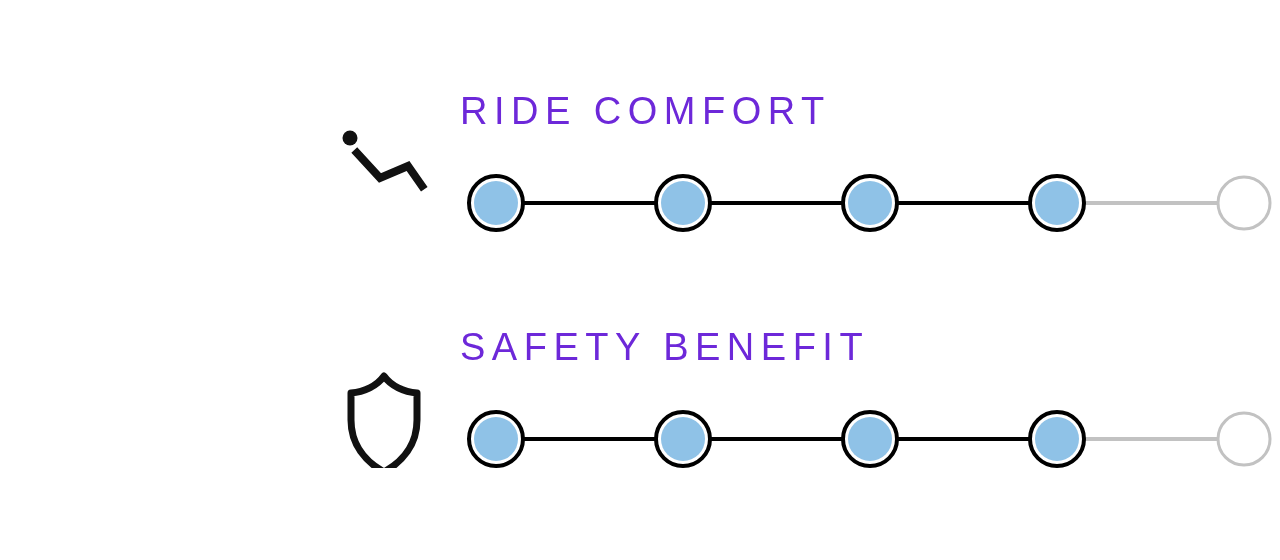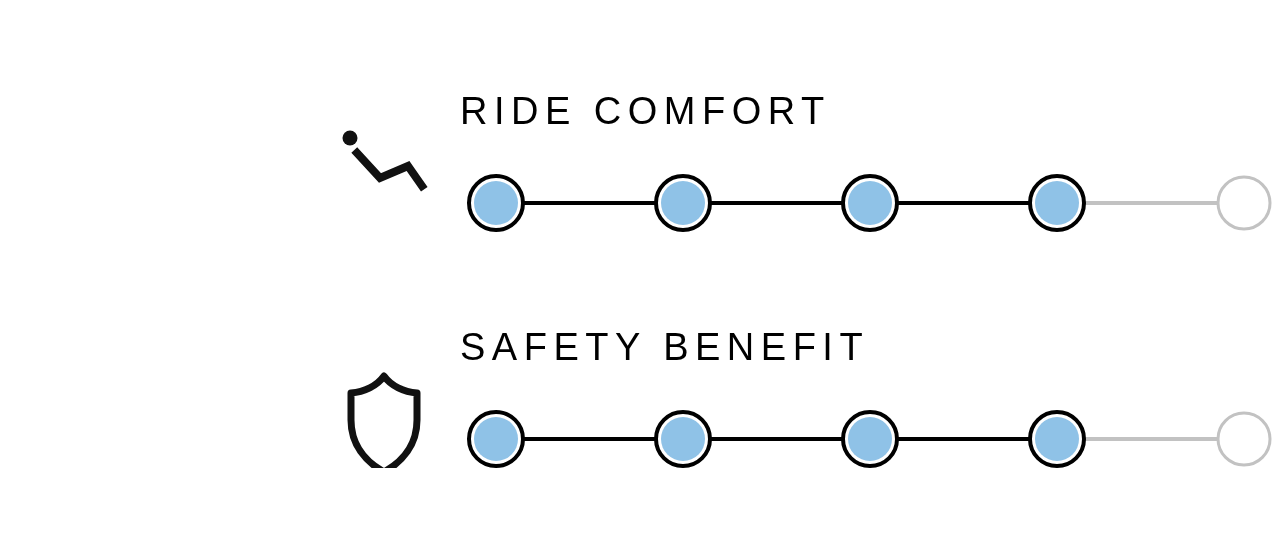--- a/index.html
+++ b/index.html
@@ -47,21 +47,21 @@
   .row-icon.shield-icon-wrap { top: 22px; }
 
   
   .row-label {
     position: absolute;
     left: 460px;
     top: 0;
     font-size: 38px;
     font-weight: 300;
     letter-spacing: 6.5px;
-    color: #000000;
+    color: #6d28d9;
     line-height: 42px;
     white-space: nowrap;
     -webkit-font-smoothing: antialiased;
   }
 
   
   .dot-scale {
     position: absolute;
     left: 466px;
     top: 82px;

